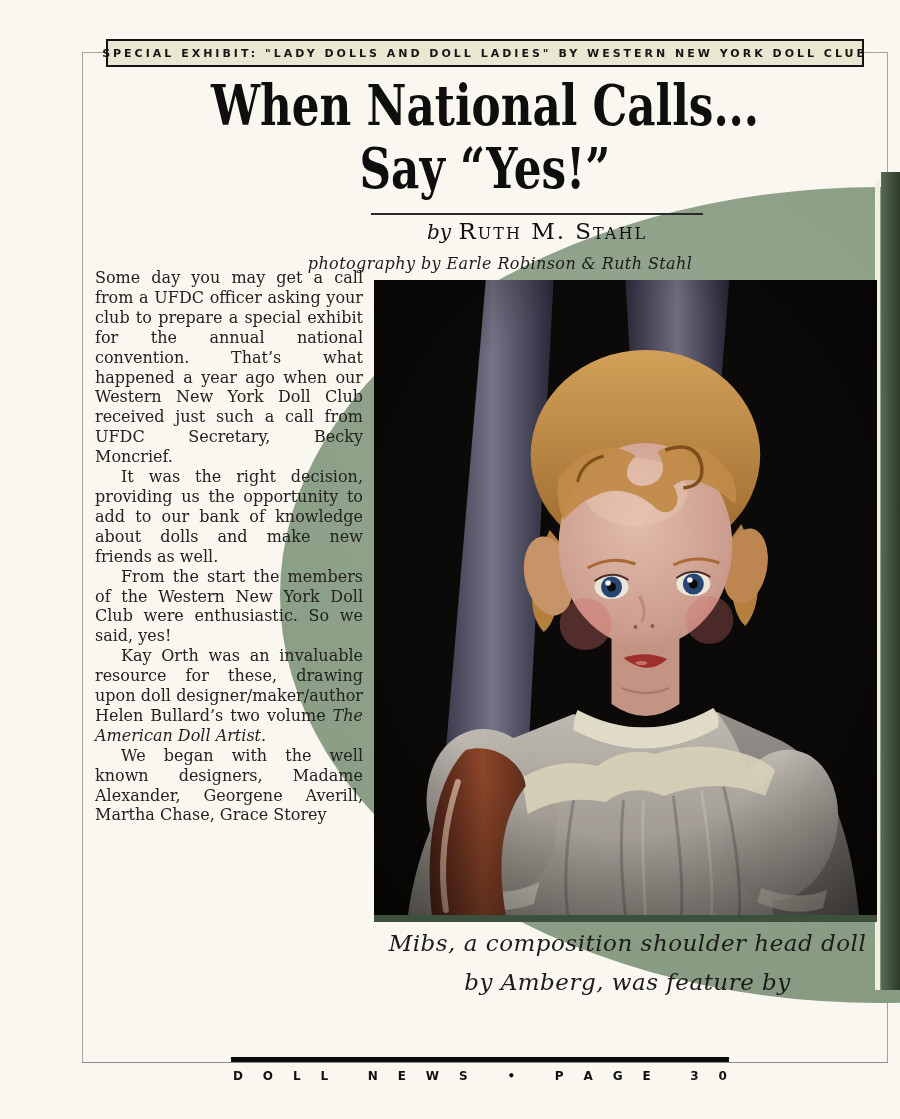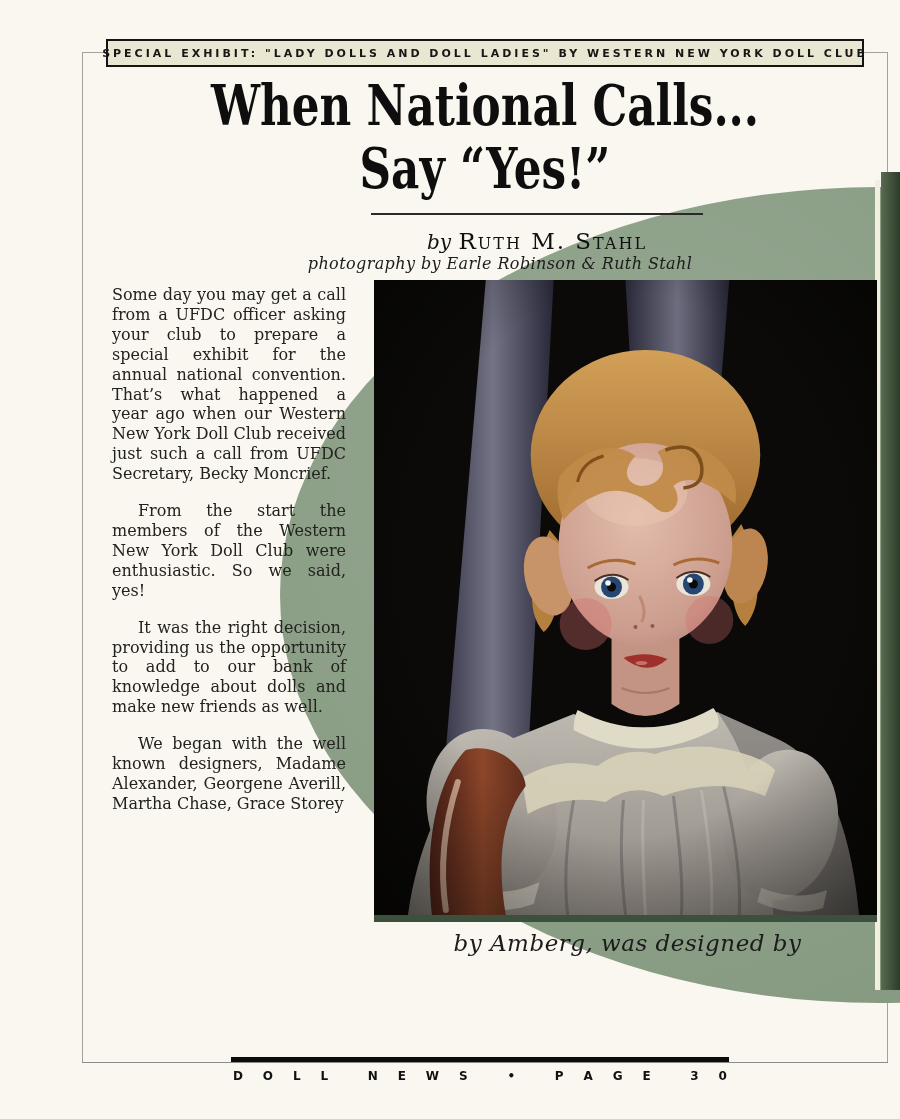--- a/index.html
+++ b/index.html
@@ -27,31 +27,31 @@
   .banner span{font-family:"DejaVu Sans","Liberation Sans",sans-serif;font-weight:bold;
     font-size:11px;letter-spacing:3px;color:#161616;white-space:nowrap;}
 
   
   .title{left:85px;top:74px;width:800px;text-align:center;z-index:8;
     font-weight:bold;color:#0e0e0e;font-size:56px;line-height:63px;
     transform:scaleX(.78);white-space:nowrap;}
 
   
   .byline-rule{left:371px;top:213px;width:332px;height:2px;background:#2a2a2a;z-index:8;}
-  .byline{left:387px;top:228px;width:300px;text-align:center;z-index:8;color:#101010;
+  .byline{left:387px;top:218px;width:300px;text-align:center;z-index:8;color:#101010;
     font-size:23px;white-space:nowrap;}
   .byline .by{font-style:italic;font-size:20px;}
   .byline .author{font-variant:small-caps;letter-spacing:2px;}
   .credit{left:280px;top:254px;width:440px;text-align:center;z-index:8;color:#1c1c1c;
     font-style:italic;font-size:16px;letter-spacing:.4px;white-space:nowrap;}
 
   
   .article{left:95px;top:268px;width:268px;z-index:8;color:#23221f;
     font-size:16px;line-height:19.9px;text-align:justify;}
-  .article p{margin:17px;}
+  .article p{margin:0;}
   .article p.ind{text-indent:26px;}
 
   
   .photo{left:374px;top:280px;width:503px;height:635px;z-index:7;}
   .photo svg{display:block;}
   .photo-shadow{left:374px;top:914px;width:503px;height:8px;background:#3d4f3d;z-index:6;}
 
   
   .caption{left:375px;top:924px;width:505px;text-align:center;z-index:8;color:#1b1b1b;
     font-style:italic;font-size:23px;line-height:39px;letter-spacing:.5px;}
@@ -88,22 +88,25 @@
 
   <div class="abs byline-rule"></div>
   <div class="abs byline">
     <span class="by">by</span>
     <span class="author">Ruth M. Stahl</span>
   </div>
   <div class="abs credit">photography by Earle Robinson &amp; Ruth Stahl</div>
 
   <div class="abs article">
     <p><span>Some day you may get a call from a UFDC officer asking your club to prepare a special exhibit for the annual national convention. That’s what happened a year ago when our Western New York Doll Club received just such a call from UFDC Secretary, Becky Moncrief.</span></p>
+    <p class="ind"><span>It was the right decision, providing us the opportunity to add to our bank of knowledge about dolls and make new friends as well.</span></p>
     <p class="ind"><span>From the start the members of the Western New York Doll Club were enthusiastic. So we said, yes!</span></p>
-    <p class="ind"><span>It was the right decision, providing us the opportunity to add to our bank of knowledge about dolls and make new friends as well.</span></p>
+    <p class="ind">
+      <span>Kay Orth was an invaluable resource for these, drawing upon doll designer/maker/author Helen Bullard’s two volume </span><i>The American Doll Artist</i><span>.</span>
+    </p>
     <p class="ind"><span>We began with the well known designers, Madame Alexander, Georgene Averill, Martha Chase, Grace Storey</span></p>
   </div>
 
   <div class="abs photo">
     <svg width="503" height="635" viewBox="0 0 504 635" preserveAspectRatio="none">
       <defs>
         <linearGradient id="drapeG" x1="0" y1="0" x2="1" y2="0">
           <stop offset="0" stop-color="#33334a"></stop>
             <stop offset=".5" stop-color="#8e8ea6"></stop>
             <stop offset="1" stop-color="#2e2e44"></stop>
@@ -205,21 +208,22 @@
         <ellipse cx="268" cy="383" rx="6" ry="2" fill="#e8b8a8" opacity=".5"></ellipse>
         <path d="M248,408 q24,10 48,0" stroke="rgba(120,70,55,.35)" stroke-width="2" fill="none"></path>
       </g>
 
       <rect width="504" height="635" fill="url(#vigG)"></rect>
     </svg>
   </div>
   <div class="abs photo-shadow"></div>
 
   <div class="abs caption">
-    <div>by Amberg, was designed by</div>
+    <div>Mibs, a composition shoulder head doll</div>
+    <div>by Amberg, was feature by</div>
   </div>
 
   <div class="abs footer-bar"></div>
   <div class="abs footer-thin"></div>
   <div class="abs footer-text">
       <span class="fl">D</span>
       <span class="fl">O</span>
       <span class="fl">L</span>
       <span class="fl">L</span>
       <span class="fl"></span>

